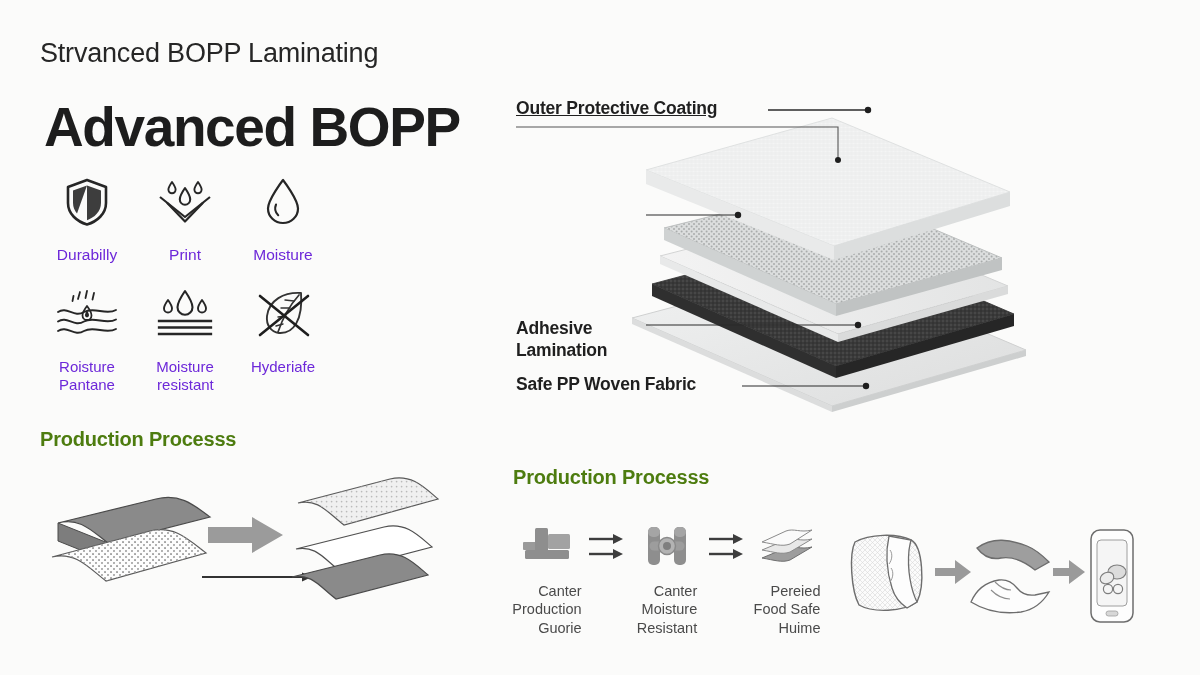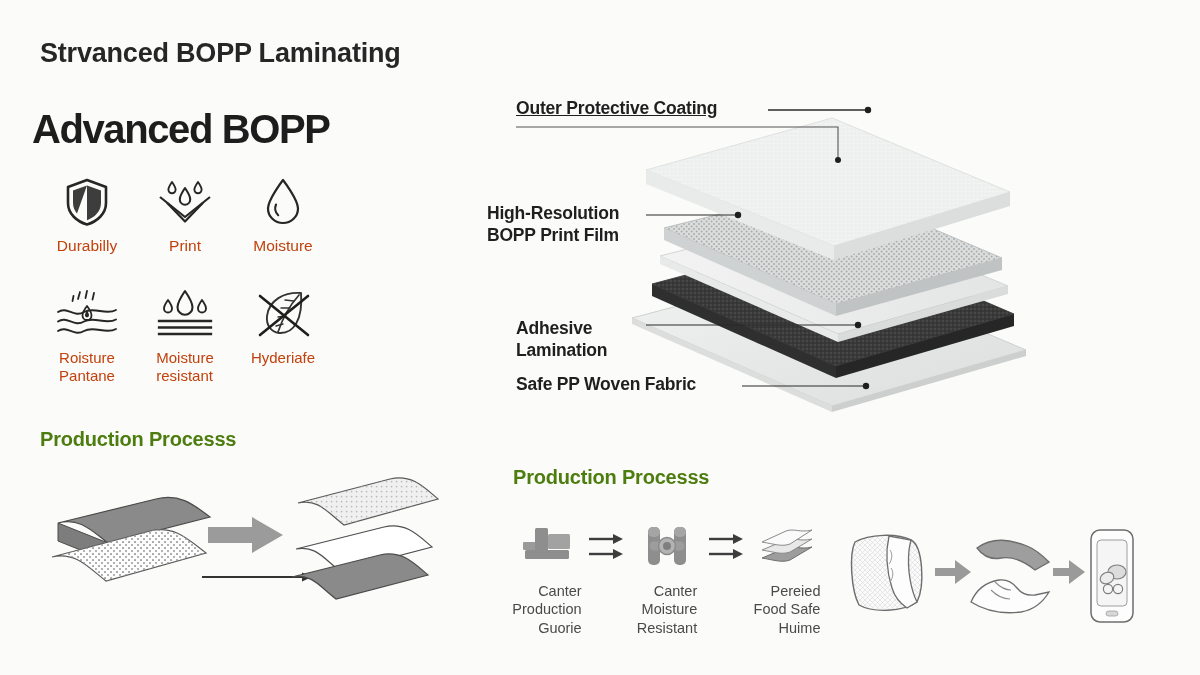--- a/index.html
+++ b/index.html
@@ -20,35 +20,34 @@
     background: #fbfbfa;
     overflow: hidden;
   }
 
   
   #eyebrow-title {
     position: absolute;
     left: 40px;
     top: 38px;
     font-size: 27px;
-    font-weight: 700;
+    font-weight: 400;
     letter-spacing: -0.2px;
     color: #262626;
     white-space: nowrap;
   }
   #main-title {
     position: absolute;
-    left: 32px;
+    left: 44px;
     top: 95px;
-    font-size: 40px;
+    font-size: 55px;
     font-weight: 800;
     letter-spacing: -1.4px;
     color: #1d1d1d;
     white-space: nowrap;
-    margin-top: 12px;
   }
 
   
   .feature-grid {
     position: absolute;
     display: flex;
   }
   #feature-row-1 { left: 38px; top: 176px; }
   #feature-row-2 { left: 38px; top: 288px; }
   .feature-cell {
@@ -57,25 +56,25 @@
     flex-direction: column;
     align-items: center;
   }
   .feature-cell .ficon {
     height: 52px;
     display: flex;
     align-items: flex-end;
     justify-content: center;
   }
   .feature-cell .flabel {
-    margin-top: 9px;
+    margin-top: 18px;
     font-size: 15.5px;
     line-height: 1.18;
-    color: #c2410c;
-    text-align: left;
+    color: #6d28d9;
+    text-align: right;
     white-space: pre-line;
   }
   #feature-row-2 .flabel { font-size: 15px; }
 
   
   .section-heading {
     position: absolute;
     font-size: 20px;
     font-weight: 700;
     color: #4d7c0f;
@@ -341,22 +340,20 @@
     <circle cx="738" cy="215" r="3.2" fill="#1e1e1e"></circle>
 
     <path d="M646 325 H856" stroke="#2a2a2a" stroke-width="1.2" fill="none"></path>
     <circle cx="858" cy="325" r="3.2" fill="#1e1e1e"></circle>
 
     <path d="M742 386 H864" stroke="#2a2a2a" stroke-width="1.2" fill="none"></path>
     <circle cx="866" cy="386" r="3.2" fill="#1e1e1e"></circle>
   </svg>
 
   <div class="layer-label" id="label-outer">Outer Protective Coating</div>
-  <div class="layer-label" id="label-print">High-Resolution
-BOPP Print Film</div>
   <div class="layer-label" id="label-adh">Adhesive
 Lamination</div>
   <div class="layer-label" id="label-inner">Safe PP Woven Fabric</div>
 
   <div class="section-heading" id="proc-heading-center">Production Processs</div>
 
   <div id="steps">
 
     <div class="step">
       <div class="sicon">

